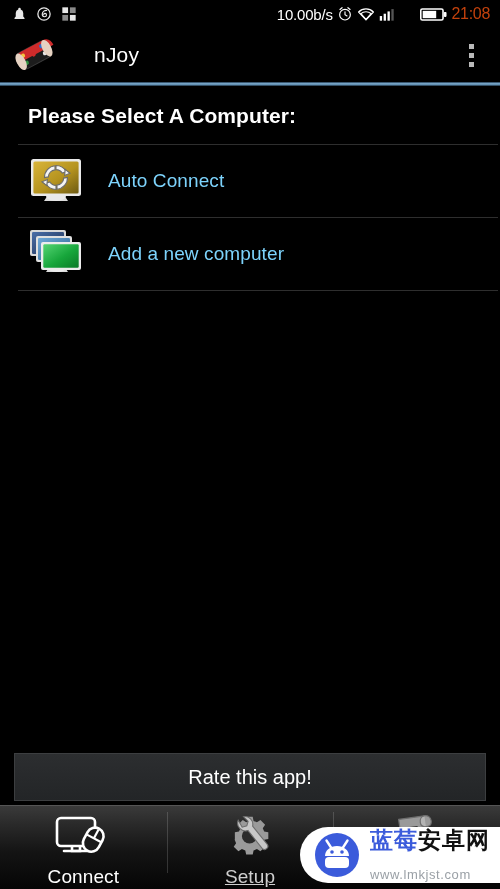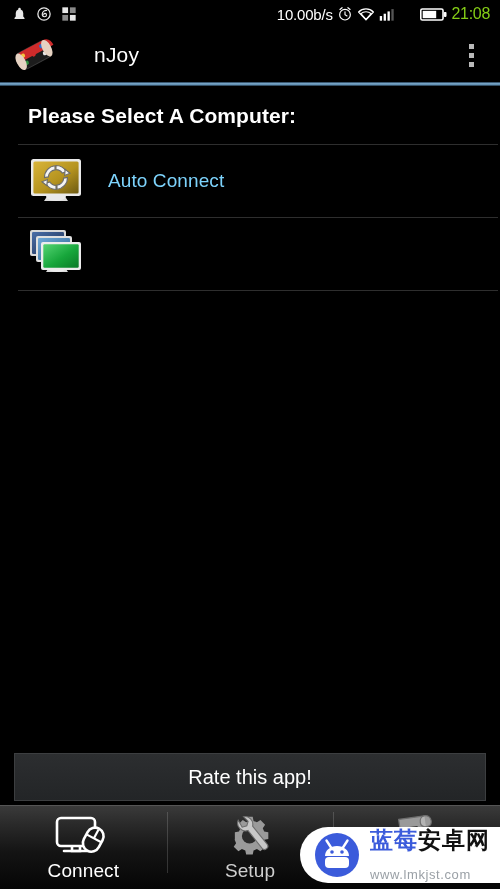--- a/index.html
+++ b/index.html
@@ -13,21 +13,21 @@
 
   
   .statusbar {
     position:absolute; top:0; left:0; width:500px; height:28px;
     background:#000; display:flex; align-items:center;
     padding:0 10px 0 12px;
   }
   .sb-left { display:flex; align-items:center; gap:9px; }
   .sb-right { display:flex; align-items:center; gap:4px; margin-left:auto; }
   .sb-text { color:#fff; font-size:15px; letter-spacing:-.2px; }
-  .sb-time { color:#84cc16; font-size:16px; letter-spacing:-.3px; }
+  .sb-time { color:#c2410c; font-size:16px; letter-spacing:-.3px; }
   .sb-batt-num { color:#fff; font-size:15px;margin-top:44px; }
   svg.ic { display:block; }
 
   
   .actionbar {
     position:absolute; top:28px; left:0; width:500px; height:54px;
     background:#000; display:flex; align-items:center; padding:0 14px 0 12px;gap:28px;
   }
   .app-logo { width:44px; height:40px; position:relative; flex:0 0 auto; }
   .app-title { color:#fff; font-size:21px; margin-left:10px; letter-spacing:.2px; }
@@ -78,23 +78,23 @@
     flex:1 1 0; position:relative;
     display:flex; flex-direction:column;
     align-items:center; justify-content:flex-start;
     padding-top:8px; cursor:pointer;
   }
   .tab + .tab::before {
     content:""; position:absolute; left:0; top:6px; bottom:16px;
     width:1px; background:rgba(255,255,255,.16);
   }
   .tab-icon { height:44px; display:flex; align-items:center; justify-content:center; }
-  .tab-label { font-size:19px; margin-top:2px; letter-spacing:.1px; }
+  .tab-label { font-size:19px; margin-top:8px; letter-spacing:.1px; }
   .tab.active .tab-label { color:#fff; }
-  .tab.inactive .tab-label { color:#cfcfcf; }
+  .tab.inactive .tab-label { color:#cfcfcf;text-decoration:underline; }
 
   
   .watermark {
     position:absolute; right:0; bottom:6px;
     width:200px; height:56px; border-radius:28px 0 0 28px;
     background:#fff; display:flex; align-items:center;
     padding-left:14px; gap:10px; pointer-events:none;
   }
   .wm-texts { display:flex; flex-direction:column; line-height:1; }
   .wm-cn { font-size:23px; font-weight:bold; letter-spacing:1px; }
@@ -232,20 +232,21 @@
             <rect x="2" y="2" width="36" height="26" rx="2" fill="#d8d8d8"></rect>
             <rect x="4" y="4" width="32" height="22" rx="1.2" fill="url(#blu1)"></rect>
             <rect x="8" y="8" width="36" height="26" rx="2" fill="#e0e0e0"></rect>
             <rect x="10" y="10" width="32" height="22" rx="1.2" fill="url(#blu2)"></rect>
             <path d="M22 38h14l4 6H18z" fill="#dcdcdc"></path>
             <ellipse cx="29" cy="39.5" rx="9.5" ry="4.6" fill="#ececec"></ellipse>
             <rect x="13" y="14" width="40" height="28" rx="2" fill="#ececec"></rect>
             <rect x="15.3" y="16.3" width="35.4" height="23.4" rx="1.2" fill="url(#grn)"></rect>
           </svg>
         </div>
+        <div class="row-label">Add a new computer</div>
       </div>
 
       <div class="divider"></div>
     </div>
   </div>
 
   <div class="rate-wrap">
     <div class="rate-btn">Rate this app!</div>
   </div>
 

